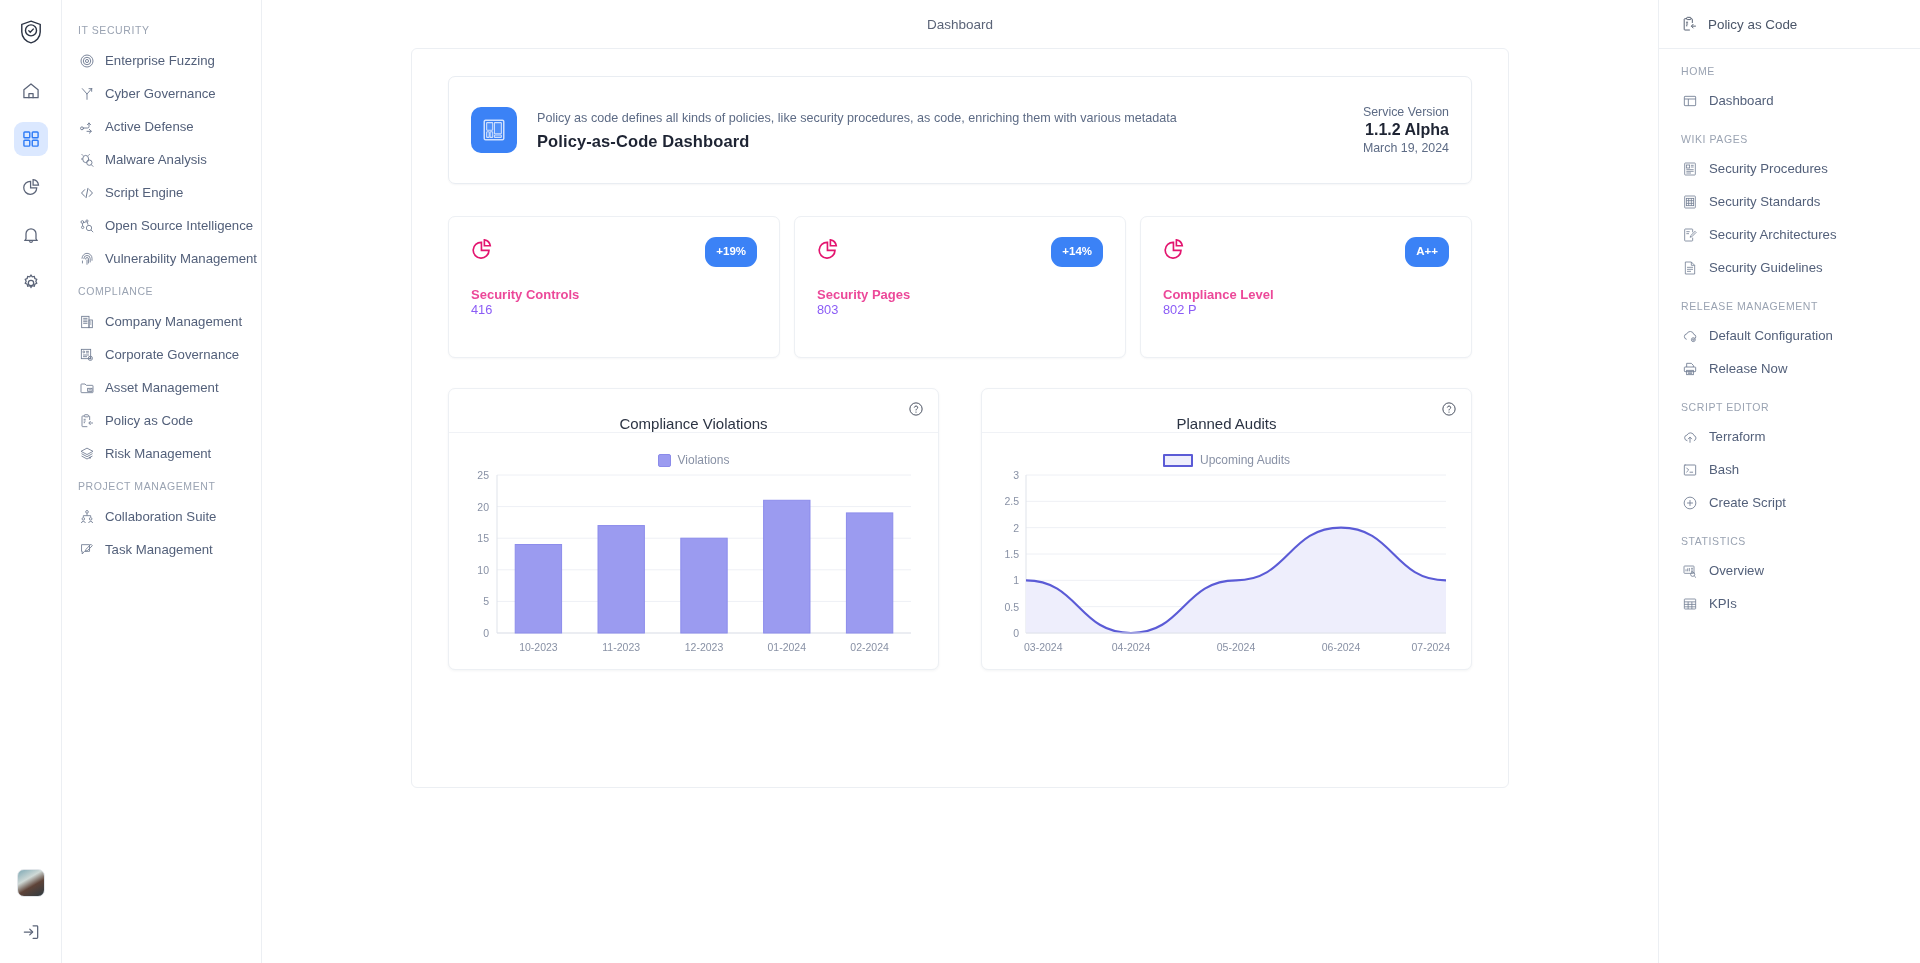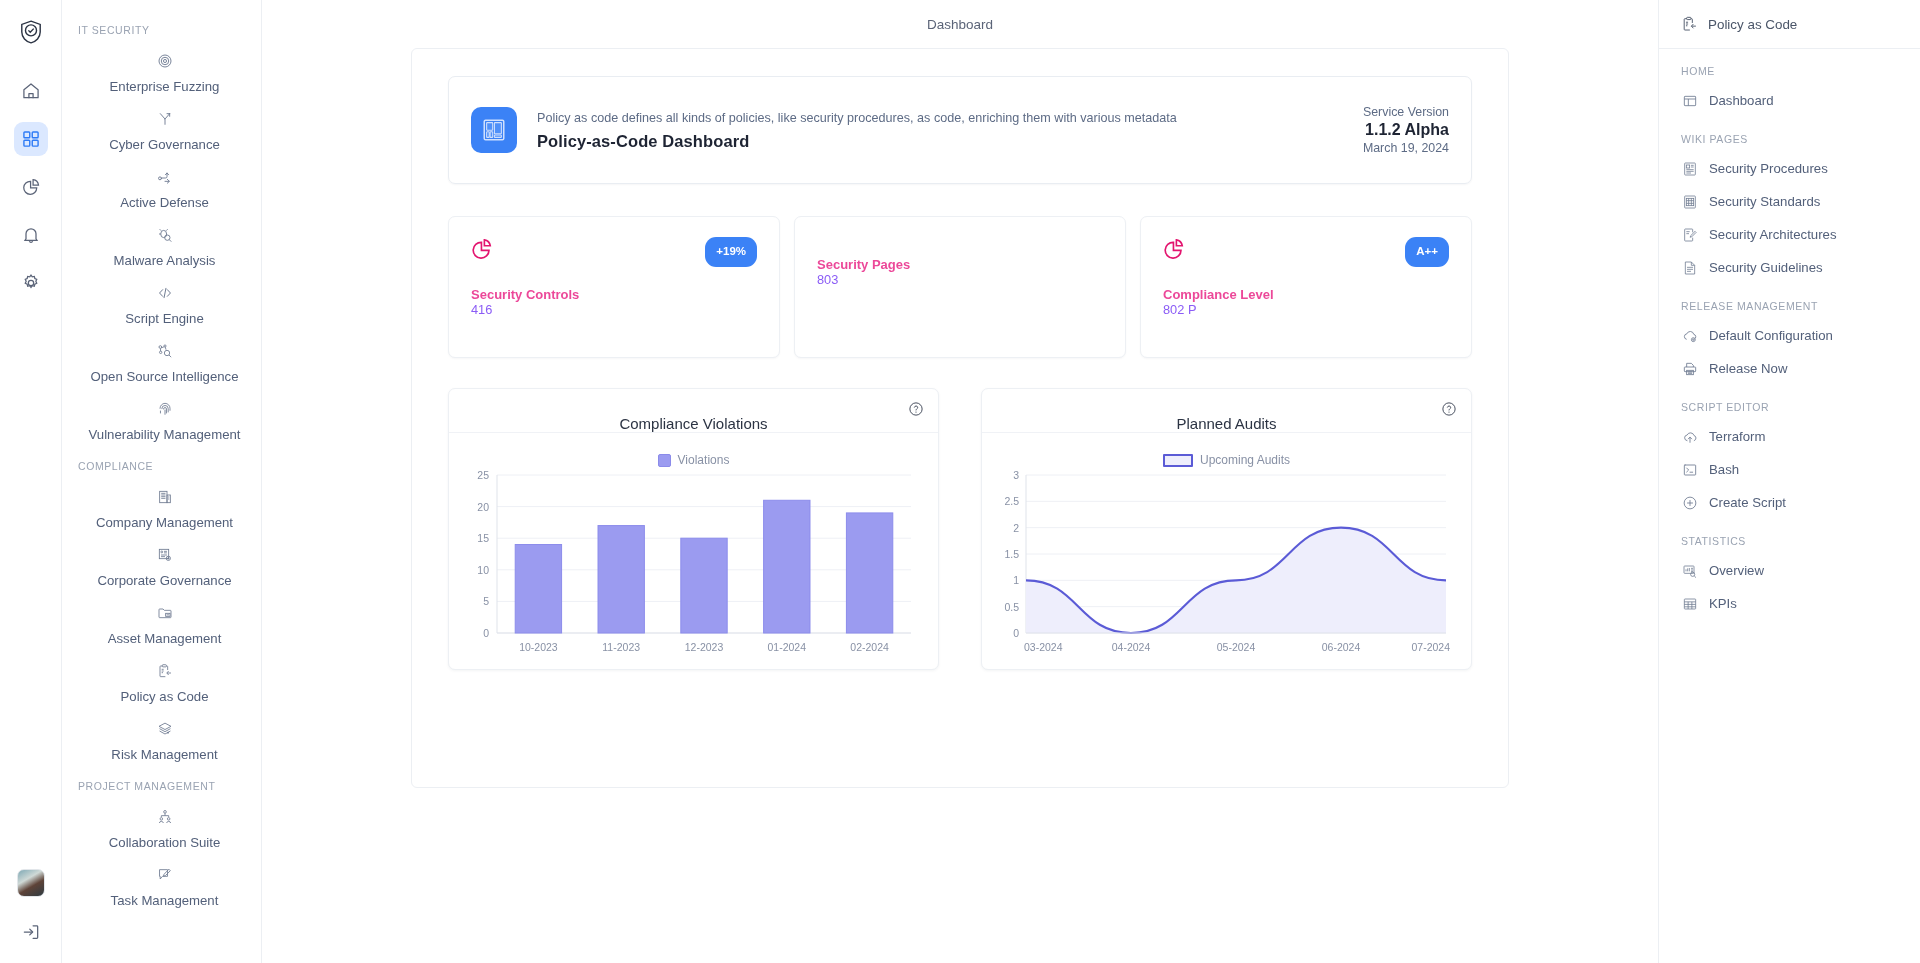--- a/index.html
+++ b/index.html
@@ -43,21 +43,21 @@
     padding: 14px 0 0 0;
     font-size: 13px;
   }
   .nav-section-title {
     font-size: 10.5px; letter-spacing: .055em; color: #9aa3b2;
     padding: 0 0 0 16px; margin: 10px 0 8px 0; text-transform: uppercase;
   }
   .nav-item {
     display: flex; align-items: center; gap: 10px;
     padding: 8px 10px 8px 16px; color: #53607a; cursor: pointer;
-    font-size: 13.2px; white-space: nowrap; flex-direction: column;
+    font-size: 13.2px; white-space: nowrap;
   }
   .nav-ico { width: 17px; height: 17px; flex: 0 0 17px; display: flex; align-items: center; justify-content: center; color: #707c92; }
 
   
   .main { flex: 1 1 auto; height: 963px; display: flex; flex-direction: column; background: #ffffff; min-width: 0; }
   .topbar {
     height: 48px; flex: 0 0 48px; display: flex; align-items: center; justify-content: center;
     font-size: 13.5px; color: #5b6478;
   }
   .content-wrap { flex: 1 1 auto; padding: 0 0 0 0; display: flex; justify-content: center; overflow: hidden; }
@@ -406,20 +406,29 @@
                   <path d="M14.6 3.1 A7.7 7.7 0 0 1 21 9.5 H14.6 Z"></path>
                 </svg>
               </span>
               <span class="badge">+19%</span>
             </div>
             <div class="stat-name">Security Controls</div>
             <div class="stat-val">416</div>
           </div>
 
           <div class="stat">
+            <div class="stat-top">
+              <span class="stat-ico">
+                <svg width="22" height="22" viewBox="0 0 24 24" fill="none" stroke="currentColor" stroke-width="1.8" stroke-linecap="round">
+                  <path d="M12.8 13.2 V4.4 A8.6 8.6 0 1 0 21 13.2 Z" transform="translate(-1.4,1.4)"></path>
+                  <path d="M14.6 3.1 A7.7 7.7 0 0 1 21 9.5 H14.6 Z"></path>
+                </svg>
+              </span>
+              <span class="badge">+14%</span>
+            </div>
             <div class="stat-name">Security Pages</div>
             <div class="stat-val">803</div>
           </div>
 
           <div class="stat">
             <div class="stat-top">
               <span class="stat-ico">
                 <svg width="22" height="22" viewBox="0 0 24 24" fill="none" stroke="currentColor" stroke-width="1.8" stroke-linecap="round">
                   <path d="M12.8 13.2 V4.4 A8.6 8.6 0 1 0 21 13.2 Z" transform="translate(-1.4,1.4)"></path>
                   <path d="M14.6 3.1 A7.7 7.7 0 0 1 21 9.5 H14.6 Z"></path>

